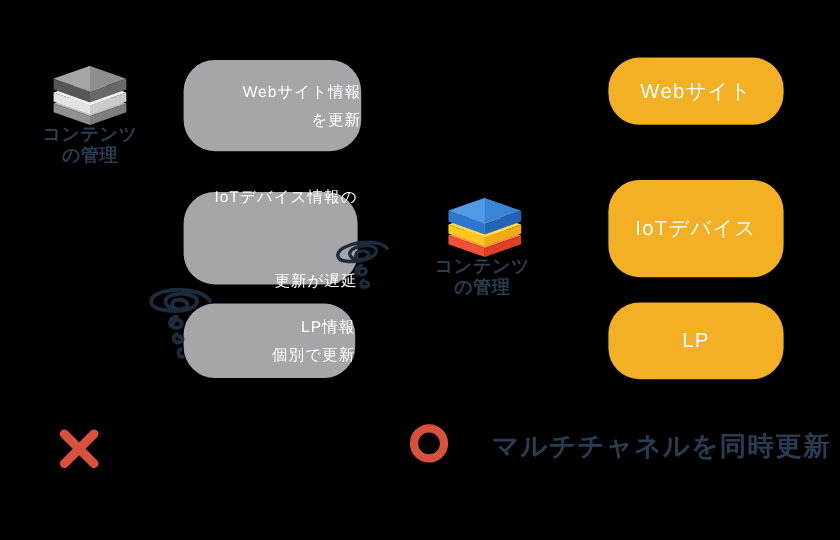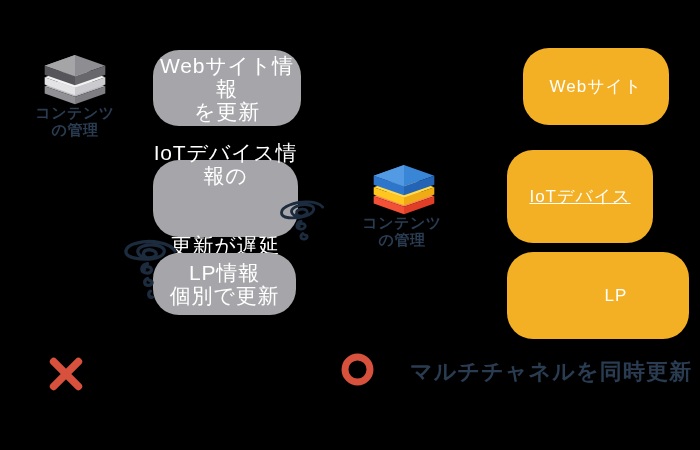--- a/index.html
+++ b/index.html
@@ -5,22 +5,22 @@
   html,body{margin:0;padding:0;background:#000;}
   #canvas{
     position:relative;width:700px;height:450px;overflow:hidden;
     background:var(--background,#000);
     font-family:"Liberation Sans","DejaVu Sans",sans-serif;
   }
   .abs{position:absolute;}
   .gbox{
     background:var(--gray-box,#a6a5a9);
     border-radius:26px;color:var(--box-text,#fff);
-    display:flex;flex-direction:column;justify-content:center;align-items:center;
-    text-align:center;font-size:21px;line-height:23px;letter-spacing:0.8px;
+    display:flex;flex-direction:column;justify-content:center;align-items:flex-end;
+    text-align:center;font-size:13px;line-height:23px;letter-spacing:0.8px;
   }
   .ybox{
     background:var(--yellow-box,#f3b025);
     border-radius:26px;color:var(--box-text,#fff);
     display:flex;justify-content:center;align-items:center;
     font-size:17px;letter-spacing:1px;
   }
   .icon-label{
     text-align:center;color:var(--dark-text,#2c3e54);
     font-size:15px;line-height:17px;font-weight:700;letter-spacing:0.5px;
@@ -114,27 +114,27 @@
       <polygon points="40,11 3,24 40,37" fill="#539ae4"></polygon>
       <polygon points="3,24 40,37 40,48 3,35" fill="#2d76cb"></polygon>
       <polygon points="40,37 77,24 77,35 40,48" fill="#2464b6"></polygon>
     </svg>
 
     <div class="abs icon-label" style="left:16px;top:214px;width:112px;">
       <div>コンテンツ</div>
       <div>の管理</div>
     </div>
 
-    <div class="abs ybox" style="left:177px;top:48px;width:146px;height:77px;margin-left:16px;">
+    <div class="abs ybox" style="left:177px;top:48px;width:146px;height:56px;">
       <div>Webサイト</div>
     </div>
-    <div class="abs ybox" style="left:177px;top:150px;width:146px;height:93px;text-decoration:underline;">
+    <div class="abs ybox" style="left:177px;top:150px;width:146px;height:81px;">
       <div>IoTデバイス</div>
     </div>
-    <div class="abs ybox" style="left:177px;top:252px;width:146px;height:87px;padding-left:36px;">
+    <div class="abs ybox" style="left:177px;top:252px;width:146px;height:64px;">
       <div>LP</div>
     </div>
 
     <svg class="abs" style="left:9px;top:351px;" width="37" height="37" viewBox="0 0 40 40">
       <circle cx="20" cy="20" r="13.5" fill="none" stroke="var(--mark-red,#d8513d)" stroke-width="7.5"></circle>
     </svg>
     <div class="abs caption" style="left:60px;top:357px;margin-left:20px;">
       <div>マルチチャネルを同時更新</div>
     </div>
   </div>

